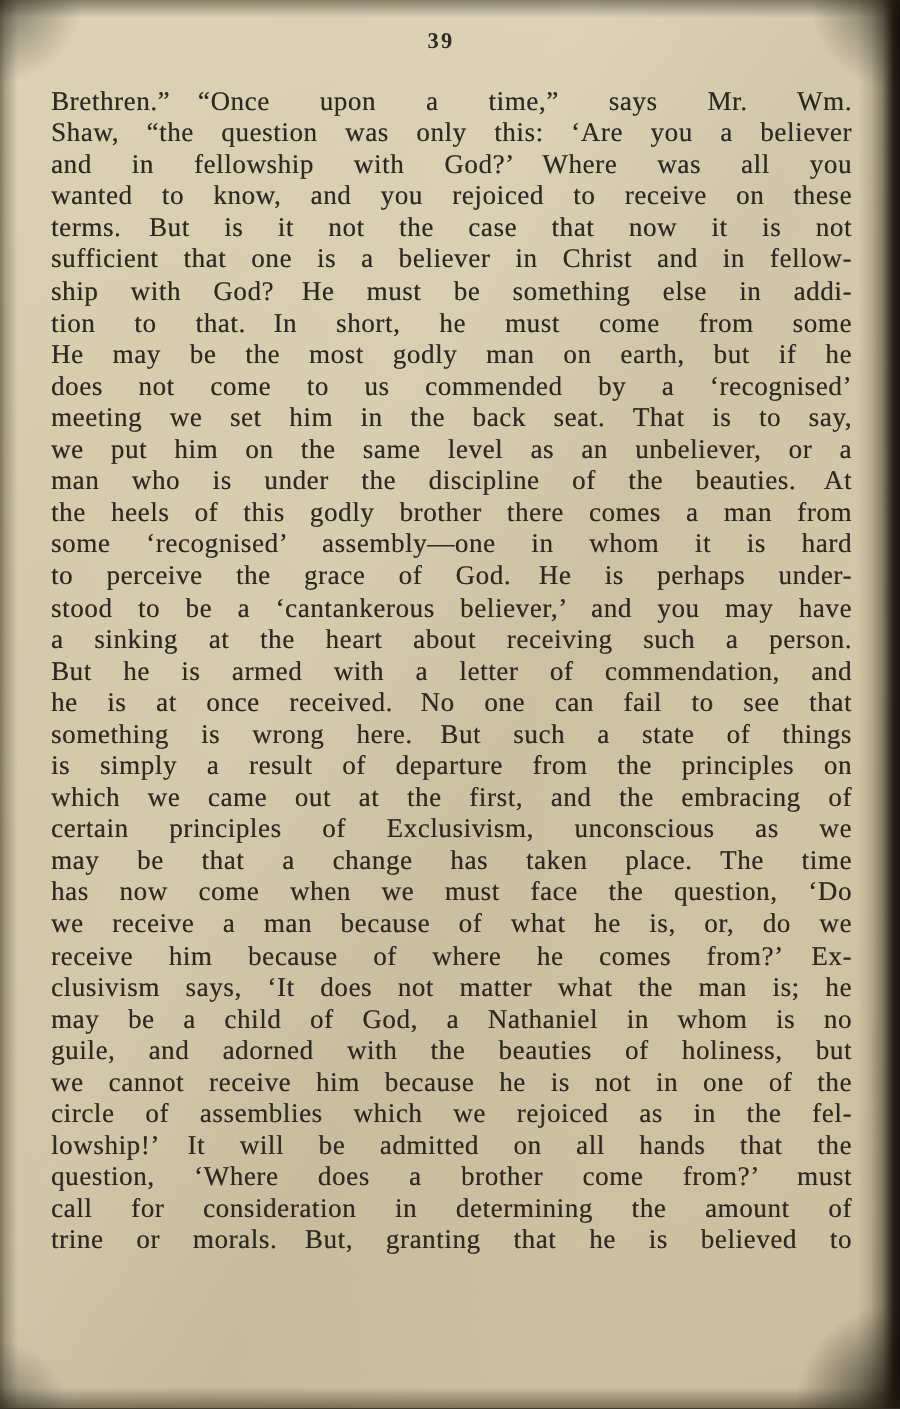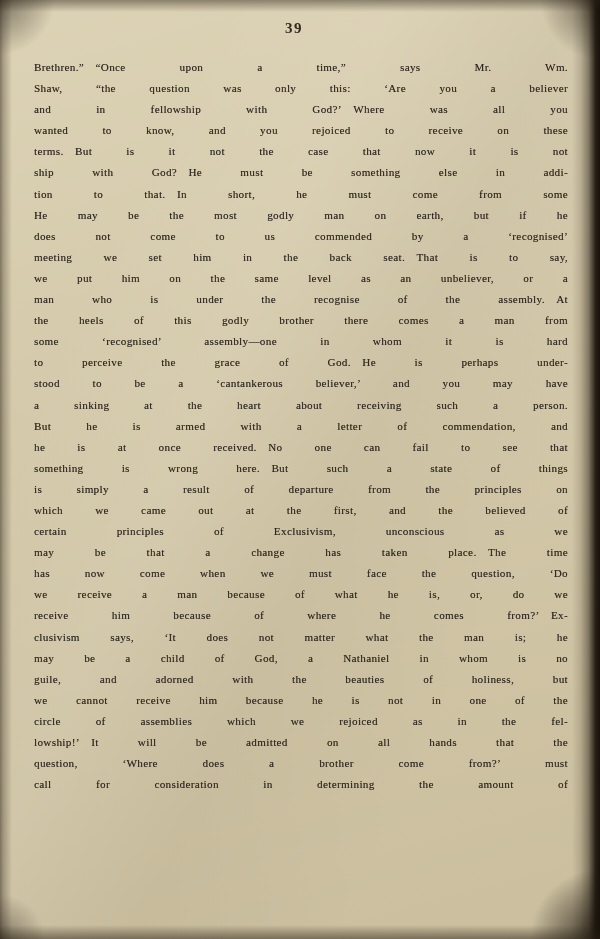--- a/index.html
+++ b/index.html
@@ -71,21 +71,21 @@
     color: #322a20;
   }
   .text-block {
     position: absolute;
     top: 57px;
     left: 34px;
     width: 534px;
     color: #2f2820;
   }
   .line {
-    font-size: 11px;
+    font-size: 18px;
     line-height: 21.1px;
     height: 21.1px;
     letter-spacing: 0.4px;
     word-spacing: 1px;
     white-space: nowrap;
     text-align: justify;
     text-align-last: justify;
     text-shadow: 0.25px 0.25px 0 rgba(47,40,32,0.55);
     font-family: Liberation Serif, serif;
   }
@@ -98,48 +98,50 @@
 
 <div class="page">
   <div class="scan-sheen"></div>
   <div class="page-number">39</div>
   <div class="text-block" id="body-text">
       <div class="line">Brethren.” “Once upon a time,” says Mr. Wm.</div>
       <div class="line">Shaw, “the question was only this: ‘Are you a believer</div>
       <div class="line">and in fellowship with God?’ Where was all you</div>
       <div class="line">wanted to know, and you rejoiced to receive on these</div>
       <div class="line">terms. But is it not the case that now it is not</div>
+      <div class="line">sufficient that one is a believer in Christ and in fellow-</div>
       <div class="line">ship with God? He must be something else in addi-</div>
       <div class="line">tion to that. In short, he must come from some</div>
       <div class="line">He may be the most godly man on earth, but if he</div>
       <div class="line">does not come to us commended by a ‘recognised’</div>
       <div class="line">meeting we set him in the back seat. That is to say,</div>
       <div class="line">we put him on the same level as an unbeliever, or a</div>
-      <div class="line">man who is under the recognise of the assembly. At</div>
+      <div class="line">man who is under the discipline of the beauties. At</div>
       <div class="line">the heels of this godly brother there comes a man from</div>
       <div class="line">some ‘recognised’ assembly—one in whom it is hard</div>
       <div class="line">to perceive the grace of God. He is perhaps under-</div>
       <div class="line">stood to be a ‘cantankerous believer,’ and you may have</div>
       <div class="line">a sinking at the heart about receiving such a person.</div>
       <div class="line">But he is armed with a letter of commendation, and</div>
       <div class="line">he is at once received. No one can fail to see that</div>
       <div class="line">something is wrong here. But such a state of things</div>
       <div class="line">is simply a result of departure from the principles on</div>
-      <div class="line">which we came out at the first, and the believed of</div>
+      <div class="line">which we came out at the first, and the embracing of</div>
       <div class="line">certain principles of Exclusivism, unconscious as we</div>
       <div class="line">may be that a change has taken place. The time</div>
       <div class="line">has now come when we must face the question, ‘Do</div>
       <div class="line">we receive a man because of what he is, or, do we</div>
       <div class="line">receive him because of where he comes from?’ Ex-</div>
       <div class="line">clusivism says, ‘It does not matter what the man is; he</div>
       <div class="line">may be a child of God, a Nathaniel in whom is no</div>
       <div class="line">guile, and adorned with the beauties of holiness, but</div>
       <div class="line">we cannot receive him because he is not in one of the</div>
       <div class="line">circle of assemblies which we rejoiced as in the fel-</div>
       <div class="line">lowship!’ It will be admitted on all hands that the</div>
       <div class="line">question, ‘Where does a brother come from?’ must</div>
       <div class="line">call for consideration in determining the amount of</div>
+      <div class="line">trine or morals. But, granting that he is believed to</div>
     </div>
   <div class="edge-left"></div>
   <div class="edge-right"></div>
   <div class="edge-top"></div>
   <div class="edge-bottom"></div>
 </div>
 
 </body></html>

